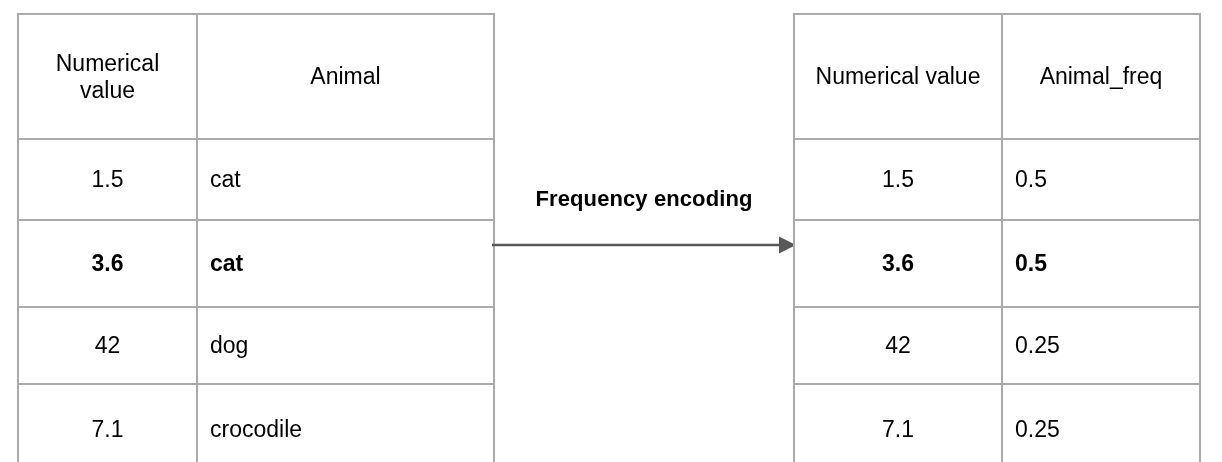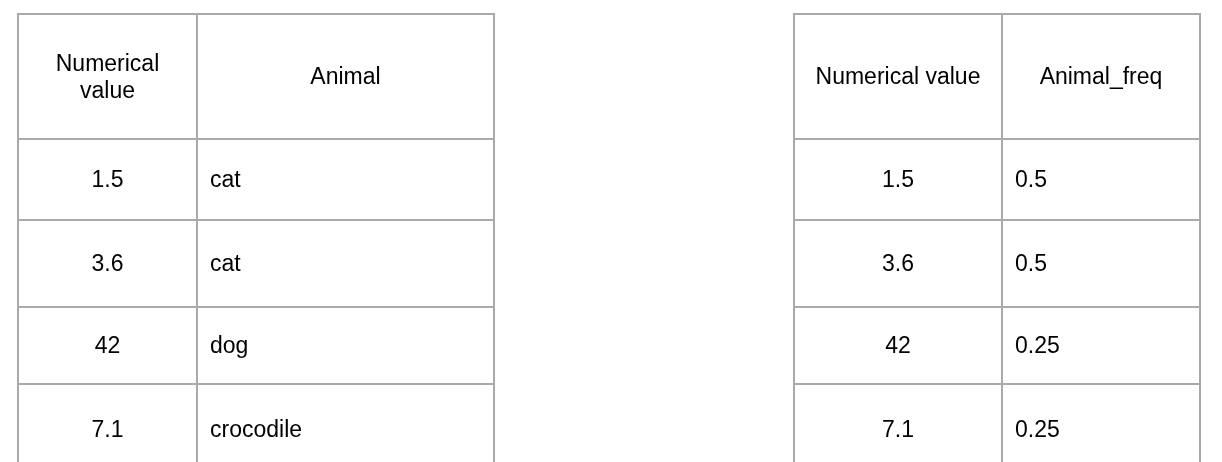--- a/index.html
+++ b/index.html
@@ -62,21 +62,21 @@
   #table-result {
     left: 793px;
     top: 13px;
     width: 406px;
   }
   #table-result col.c1 { width: 208px; }
   #table-result col.c2 { width: 198px; }
 
   .row-head td { height: 115px; }
   .row-1 td { height: 71px; }
-  .row-2 td { height: 77px; }
+  .row-2 td { height: 77px; font-weight: bold; }
   .row-3 td { height: 67px; }
   .row-4 td { height: 80px; }
 
   
   #table-result .hdr-freq {
     text-align: center;
     padding: 4px 8px;
     margin-top: 8px;
   }
 
@@ -133,20 +133,27 @@
         <td class="cell-num">42</td>
         <td class="cell-text">dog</td>
       </tr>
       <tr class="row-4">
         <td class="cell-num">7.1</td>
         <td class="cell-text">crocodile</td>
       </tr>
     </tbody>
   </table>
 
+  <div class="arrow-group">
+    <div class="arrow-label">Frequency encoding</div>
+    <svg class="arrow-svg" width="316" height="30" viewBox="0 0 316 30">
+      <line x1="6" y1="15" x2="294" y2="15" stroke="#595959" stroke-width="2.4"></line>
+      <polygon points="293,6.5 310,15 293,23.5" fill="#595959"></polygon>
+    </svg>
+  </div>
 
   <table class="data-table" id="table-result">
     <colgroup>
         <col class="c1">
         <col class="c2">
       </colgroup>
     <tbody>
       <tr class="row-head">
         <td class="hdr">Numerical value</td>
         <td class="hdr-freq">Animal_freq</td>

